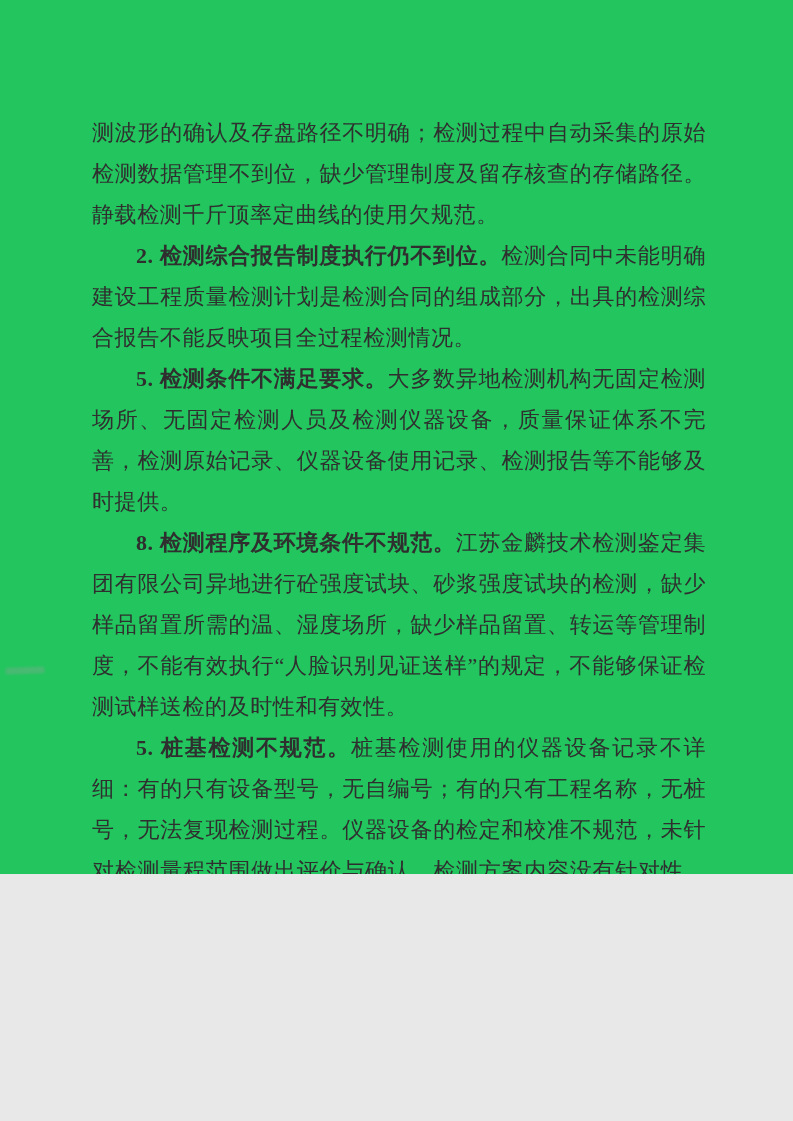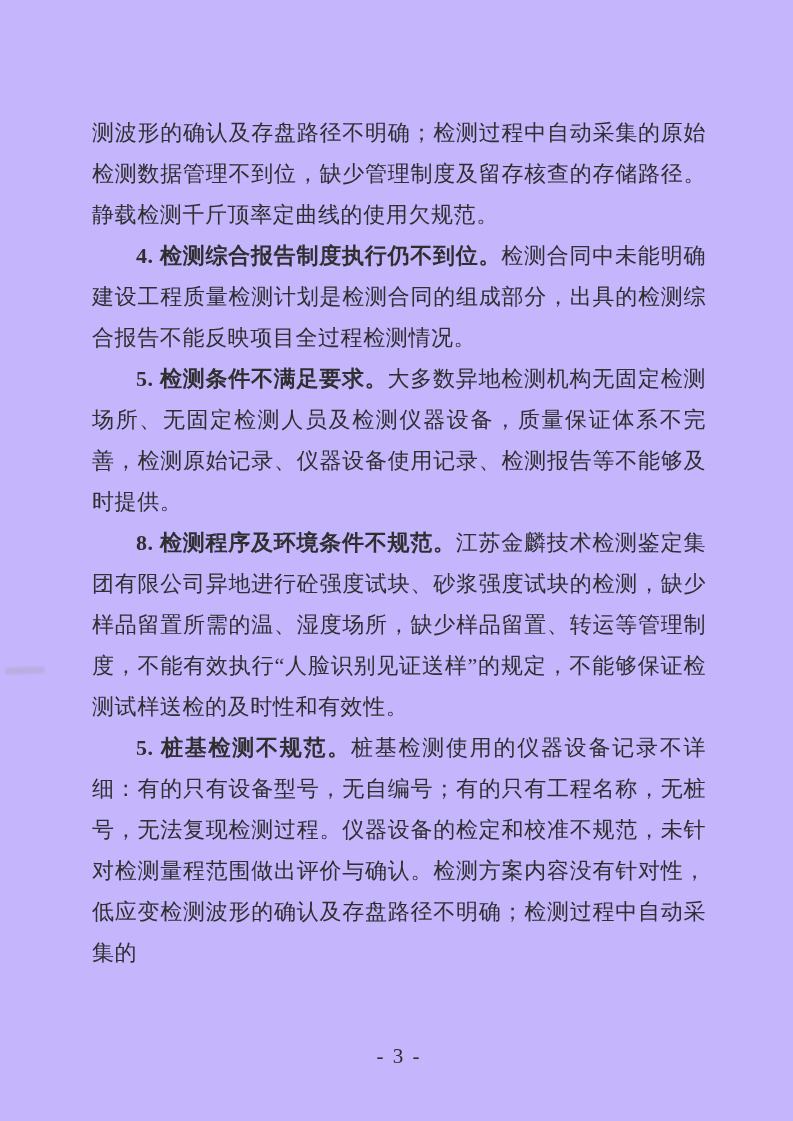--- a/index.html
+++ b/index.html
@@ -3,22 +3,22 @@
 <meta charset="utf-8">
 <style>
   html, body {
     margin: 0;
     padding: 0;
     background: #e8e8e8;
   }
   .page {
     position: relative;
     width: 793px;
-    height: 1121px;
-    background: #c4b5fd;
+    height: 874px;
+    background: #22c55e;
     overflow: hidden;
     font-family: "Liberation Serif", "DejaVu Serif", serif;
   }
   
   .smudge {
     position: absolute;
     left: 5px;
     top: 667px;
     width: 40px;
     height: 7px;
@@ -60,19 +60,19 @@
     letter-spacing: 2px;
   }
 </style>
 </head>
 <body>
 
 <div class="page">
   <div class="smudge"></div>
   <div class="content">
       <p class="para"><span>测波形的确认及存盘路径不明确；检测过程中自动采集的原始检测数据管理不到位，缺少管理制度及留存核查的存储路径。静载检测千斤顶率定曲线的使用欠规范。</span></p>
-      <p class="para indent"><span class="bold">4. 检测综合报告制度执行仍不到位。</span><span>检测合同中未能明确建设工程质量检测计划是检测合同的组成部分，出具的检测综合报告不能反映项目全过程检测情况。</span></p>
+      <p class="para indent"><span class="bold">2. 检测综合报告制度执行仍不到位。</span><span>检测合同中未能明确建设工程质量检测计划是检测合同的组成部分，出具的检测综合报告不能反映项目全过程检测情况。</span></p>
       <p class="para indent"><span class="bold">5. 检测条件不满足要求。</span><span>大多数异地检测机构无固定检测场所、无固定检测人员及检测仪器设备，质量保证体系不完善，检测原始记录、仪器设备使用记录、检测报告等不能够及时提供。</span></p>
       <p class="para indent"><span class="bold">8. 检测程序及环境条件不规范。</span><span>江苏金麟技术检测鉴定集团有限公司异地进行砼强度试块、砂浆强度试块的检测，缺少样品留置所需的温、湿度场所，缺少样品留置、转运等管理制度，不能有效执行“人脸识别见证送样”的规定，不能够保证检测试样送检的及时性和有效性。</span></p>
       <p class="para indent"><span class="bold">5. 桩基检测不规范。</span><span>桩基检测使用的仪器设备记录不详细：有的只有设备型号，无自编号；有的只有工程名称，无桩号，无法复现检测过程。仪器设备的检定和校准不规范，未针对检测量程范围做出评价与确认。检测方案内容没有针对性，低应变检测波形的确认及存盘路径不明确；检测过程中自动采集的</span></p>
     </div>
   <div class="footer">- 3 -</div>
 </div>
 
 </body></html>

